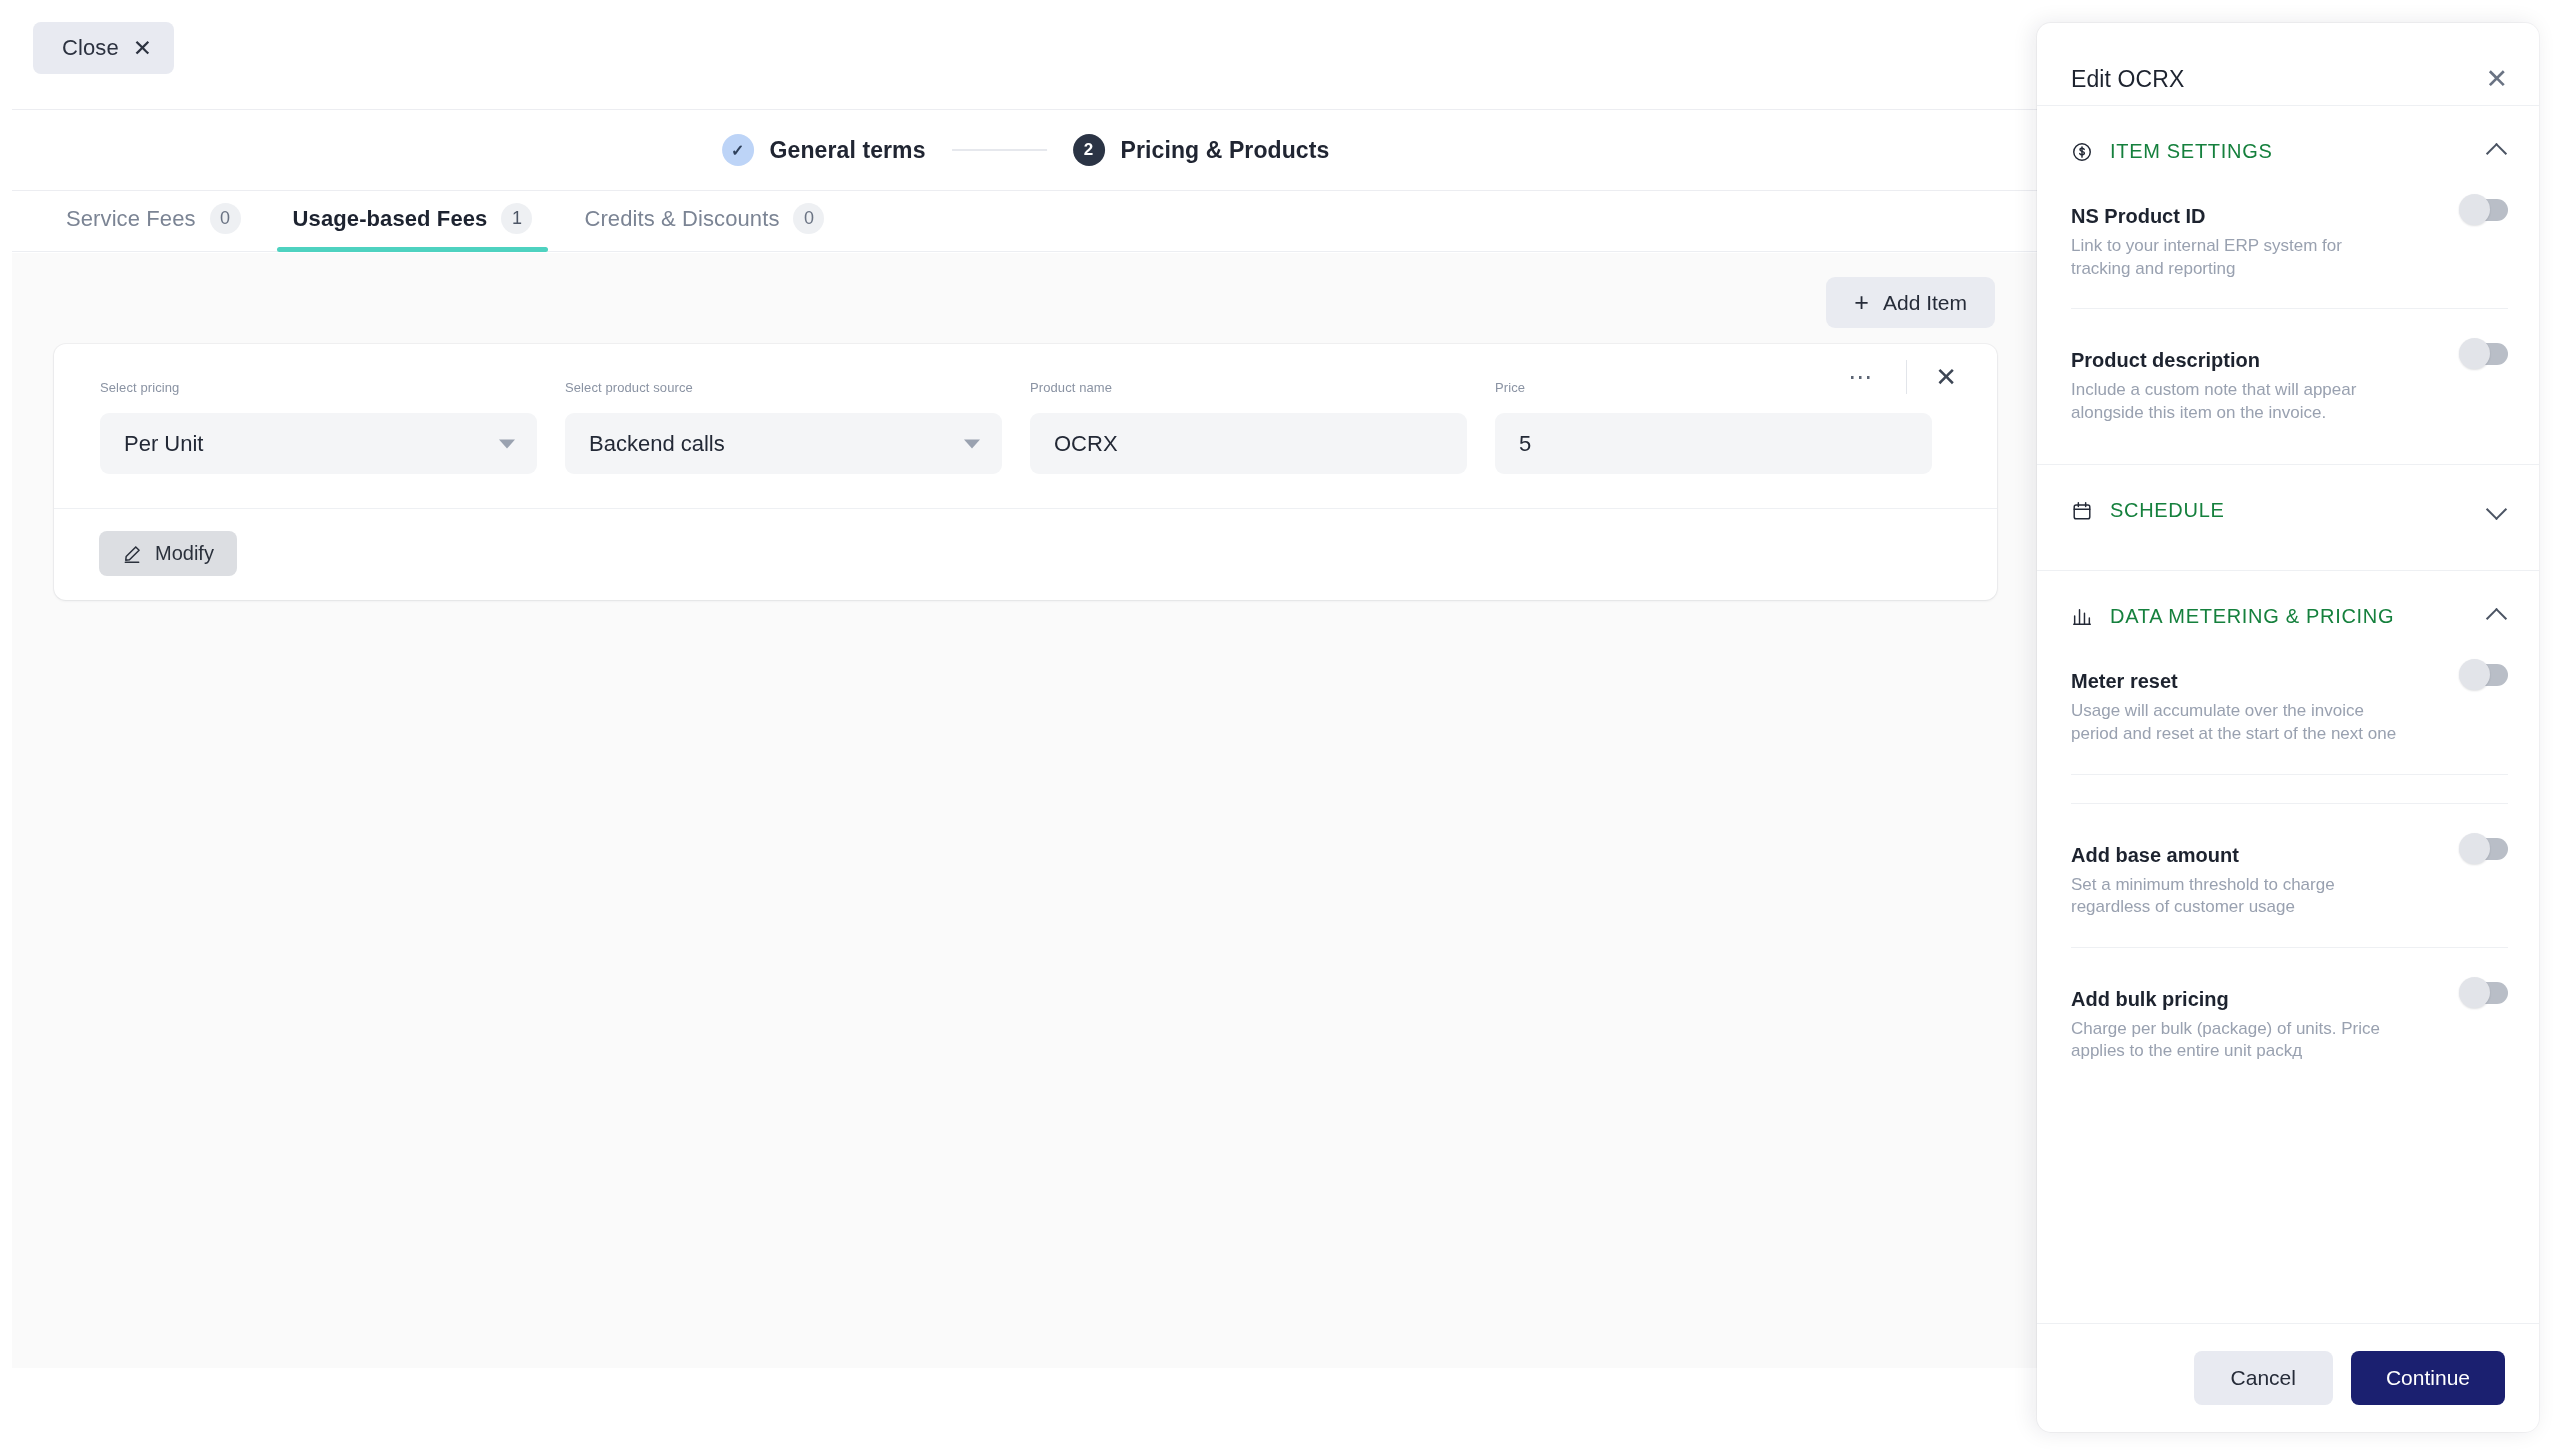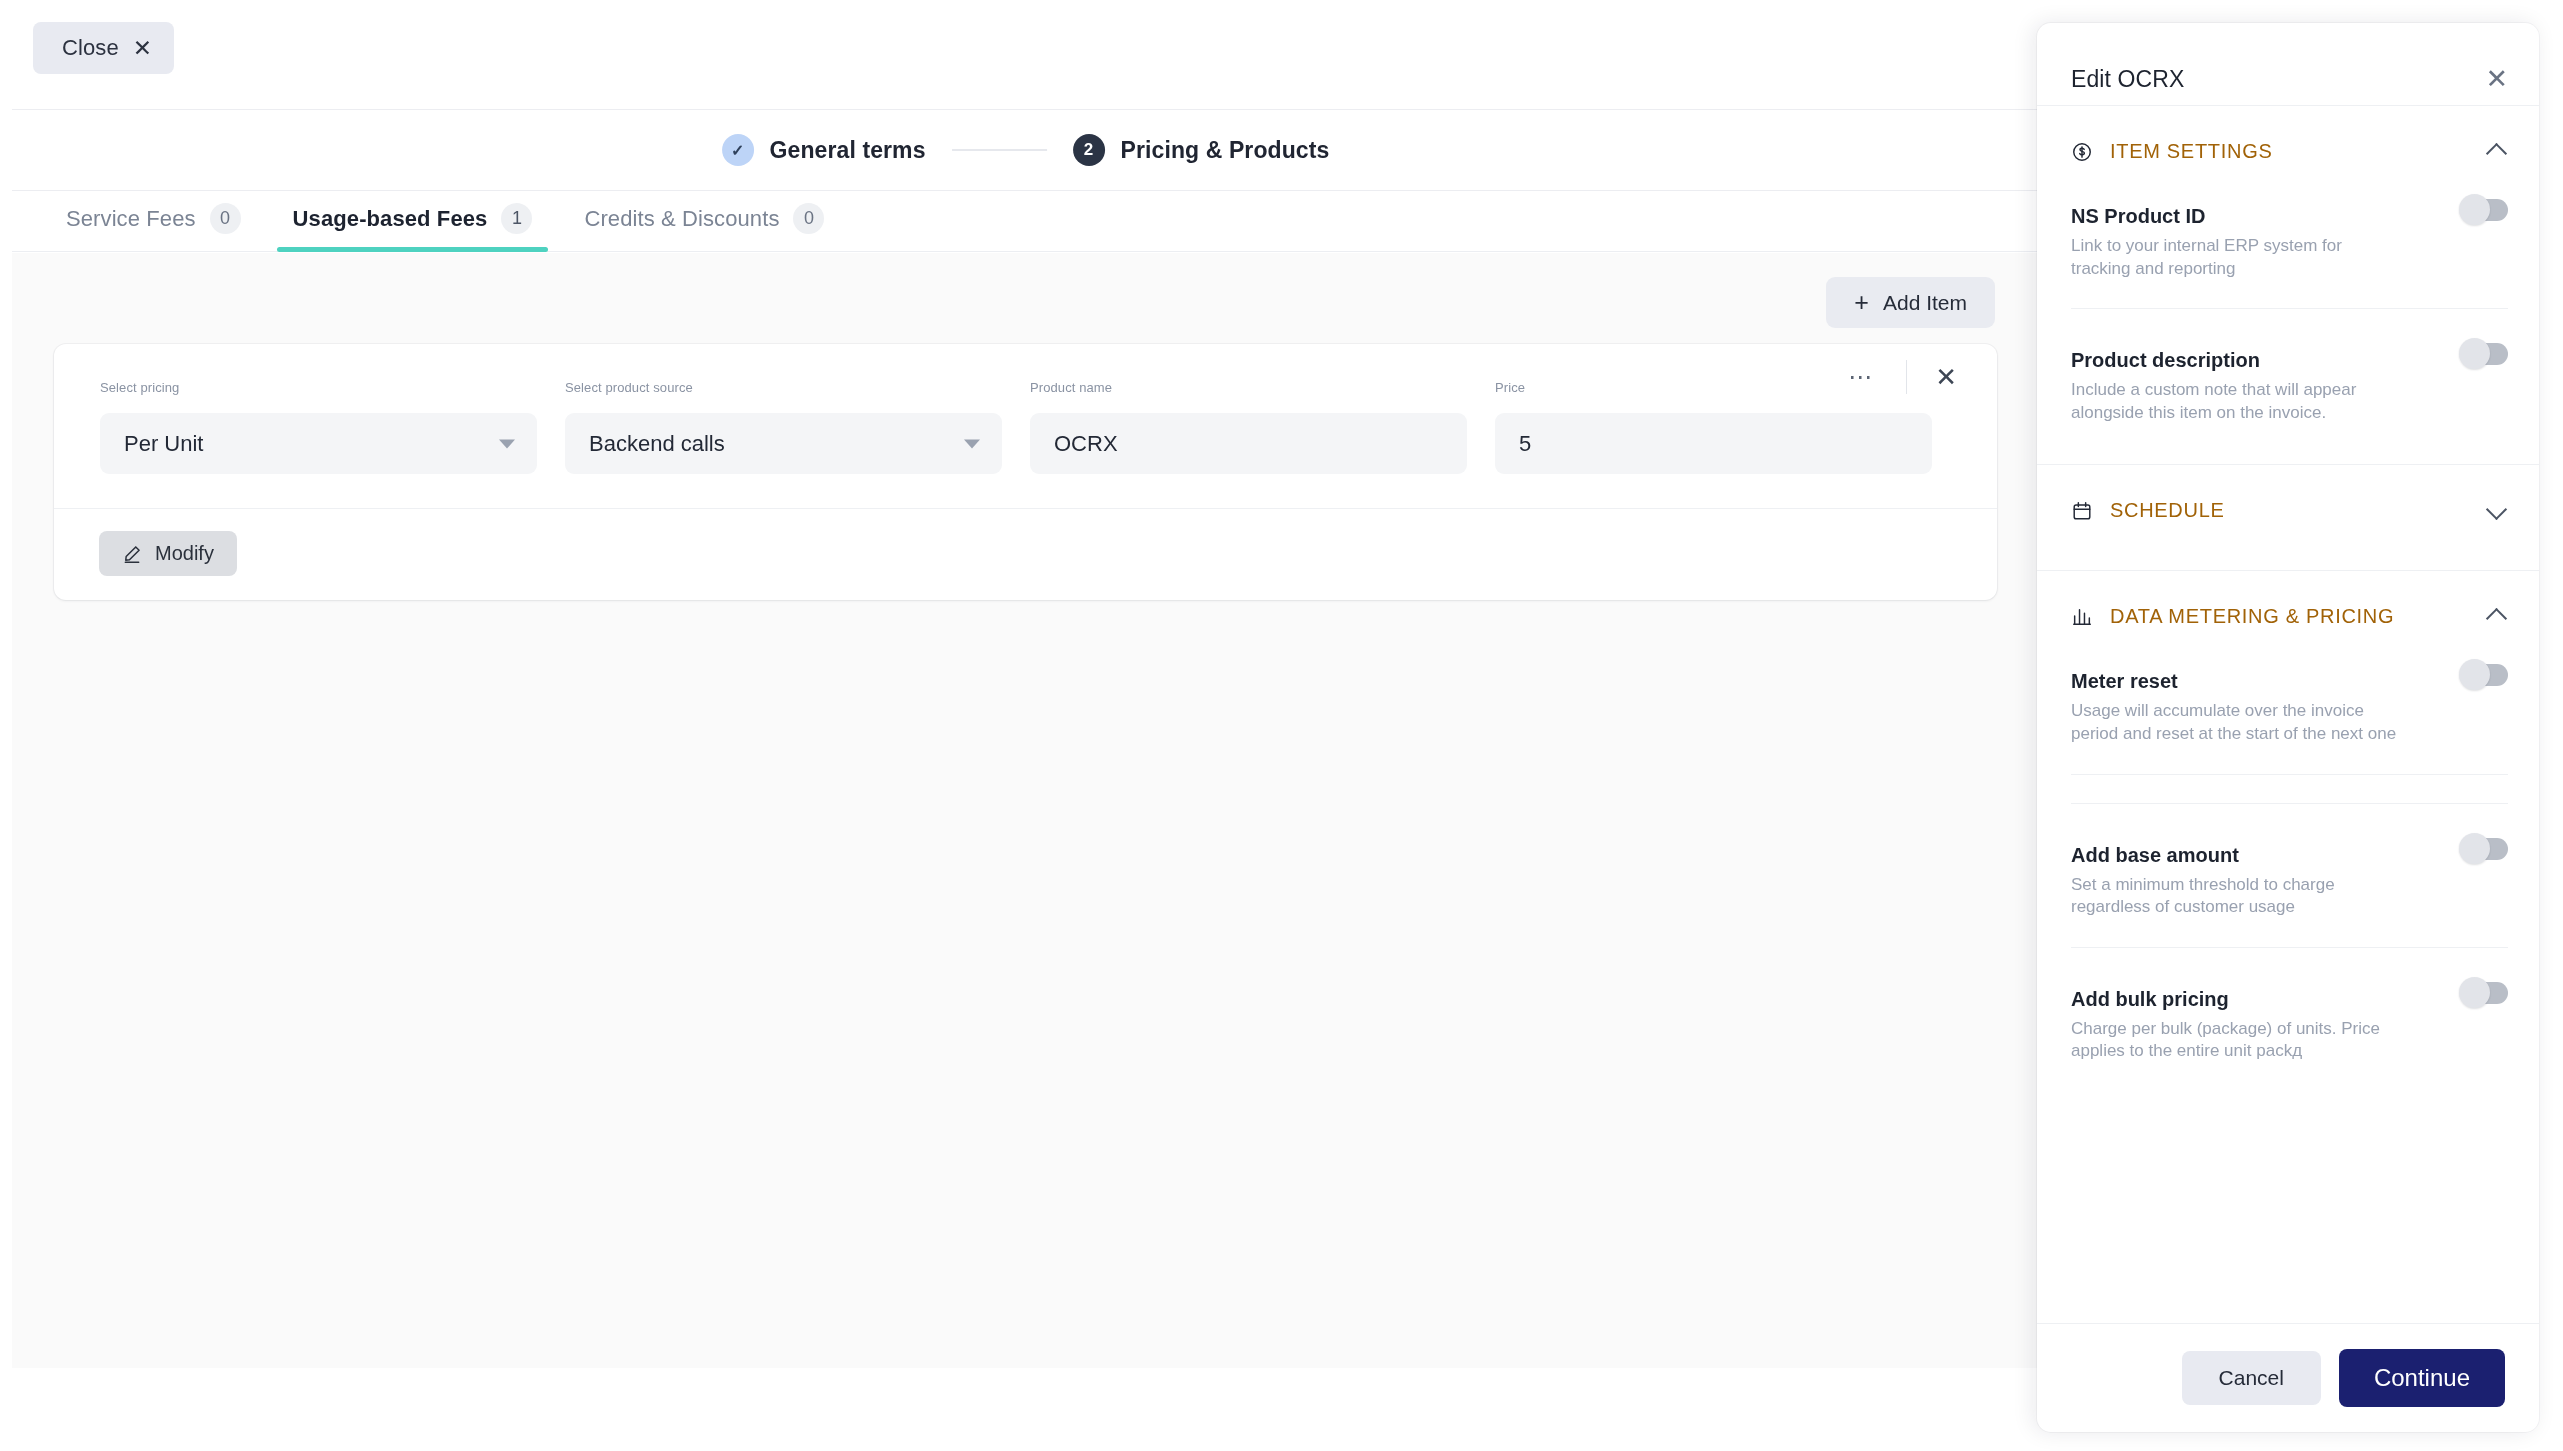--- a/index.html
+++ b/index.html
@@ -137,21 +137,21 @@
   .panel-title { font-size: 23px; color: #1d232f; letter-spacing:0.1px; }
   .panel-close { font-size: 27px; color:#6a7383; cursor:pointer; font-weight:300; line-height:1; }
 
   .panel-body { flex: 1 1 auto; overflow: hidden; }
 
   .sect-head {
     display:flex; align-items:center; justify-content: space-between;
     padding: 34px 31px 30px 34px; cursor: pointer;
   }
   .sect-head-left { display:flex; align-items:center; gap: 17px; }
-  .sect-title { font-size: 20px; color:#a16207; letter-spacing: 0.7px; }
+  .sect-title { font-size: 20px; color:#15803d; letter-spacing: 0.7px; }
   .chev { width: 20px; height: 20px; position:relative; }
   .chev::before {
     content:""; position:absolute; left: 1px; top: 4px; width: 13px; height: 13px;
     border-right: 2.5px solid #4b5463; border-bottom: 2.5px solid #4b5463;
     transform: rotate(-135deg);
   }
   .chev.down::before { transform: rotate(45deg); top: 1px; }
 
   .sect-divider { height: 1px; background: #eef0f3; margin: 0; }
 
@@ -177,21 +177,21 @@
     flex: 0 0 auto; height: 109px; border-top: 1px solid #eef0f3;
     display:flex; align-items:center; justify-content: flex-end;
     gap: 18px; padding: 0 34px;
   }
   .btn-cancel {
     padding: 15px 37px; background:#e8eaf1; border-radius: 8px;
     font-size: 21px; color:#262c39; cursor:pointer;
   }
   .btn-continue {
     padding: 15px 35px; background:#1b2070; border-radius: 8px;
-    font-size: 24px; color:#ffffff; cursor:pointer;
+    font-size: 21px; color:#ffffff; cursor:pointer;
   }
 
   .icon-svg { display:block; }
 </style>
 </head>
 <body>
 
 <div class="root">
 
   <div class="main-area">

